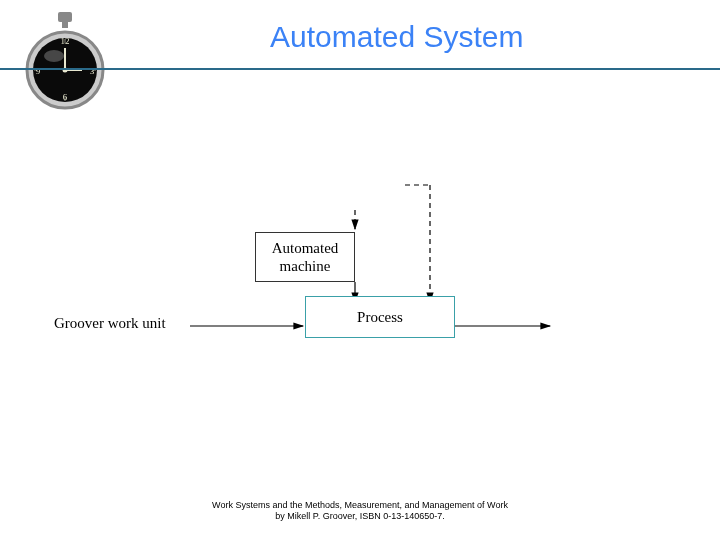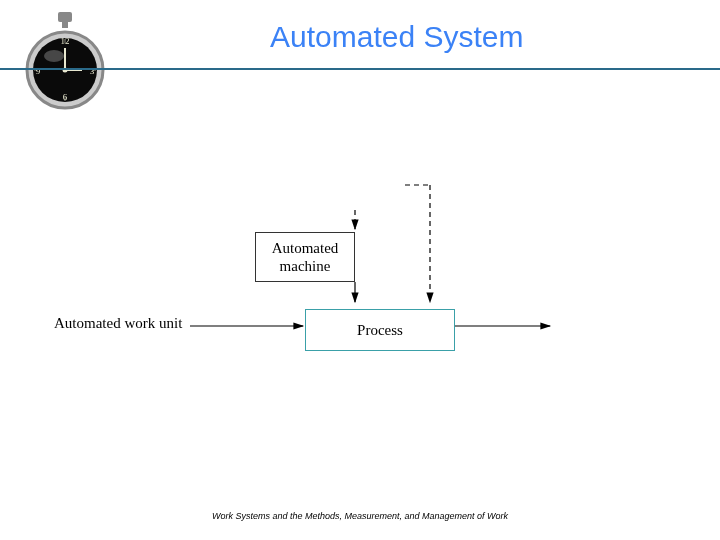--- a/index.html
+++ b/index.html
@@ -57,21 +57,21 @@
     font-size: 15px;
     line-height: 1.2;
     padding: 4px 8px;
     box-sizing: border-box;
   }
   .box.process {
     border: 1px solid #3aa0a8;
     width: 150px;
     height: 42px;
     left: 305px;
-    top: 159px;
+    top: 146px;
   }
   .box.periodic {
     width: 130px;
     height: 50px;
     left: 275px;
     top: 10px;
   }
   .box.automated {
     width: 100px;
     height: 50px;
@@ -87,21 +87,20 @@
   }
   .label.start { left: 54px; top: 165px; }
   .label.end   { left: 554px; top: 165px; }
   .footer {
     position: absolute;
     left: 0;
     bottom: 18px;
     width: 720px;
     text-align: center;
     font-size: 9px;
-    font-style: italic;
     line-height: 1.25;
     color: #000;
   }
 </style>
 </head>
 <body>
 
 <div class="header">
   <div class="stopwatch">
     <svg width="90" height="100" viewBox="0 0 90 100">
@@ -152,18 +151,19 @@
     <line x1="355" y1="60" x2="355" y2="79" stroke="#000" stroke-width="1.2" stroke-dasharray="5,4" marker-end="url(#arrow)"></line>
   </svg>
 
   <div class="box automated">
     <span>Automated<br>machine</span>
   </div>
   <div class="box process">
     <span>Process</span>
   </div>
 
-  <div class="label start">Automated work unit</div>
+  <div class="label start">Groover work unit</div>
 </div>
 
 <div class="footer">
   <div>Work Systems and the Methods, Measurement, and Management of Work</div>
+  <div>by Mikell P. Groover, ISBN 0-13-140650-7.</div>
 </div>
 
 </body></html>

